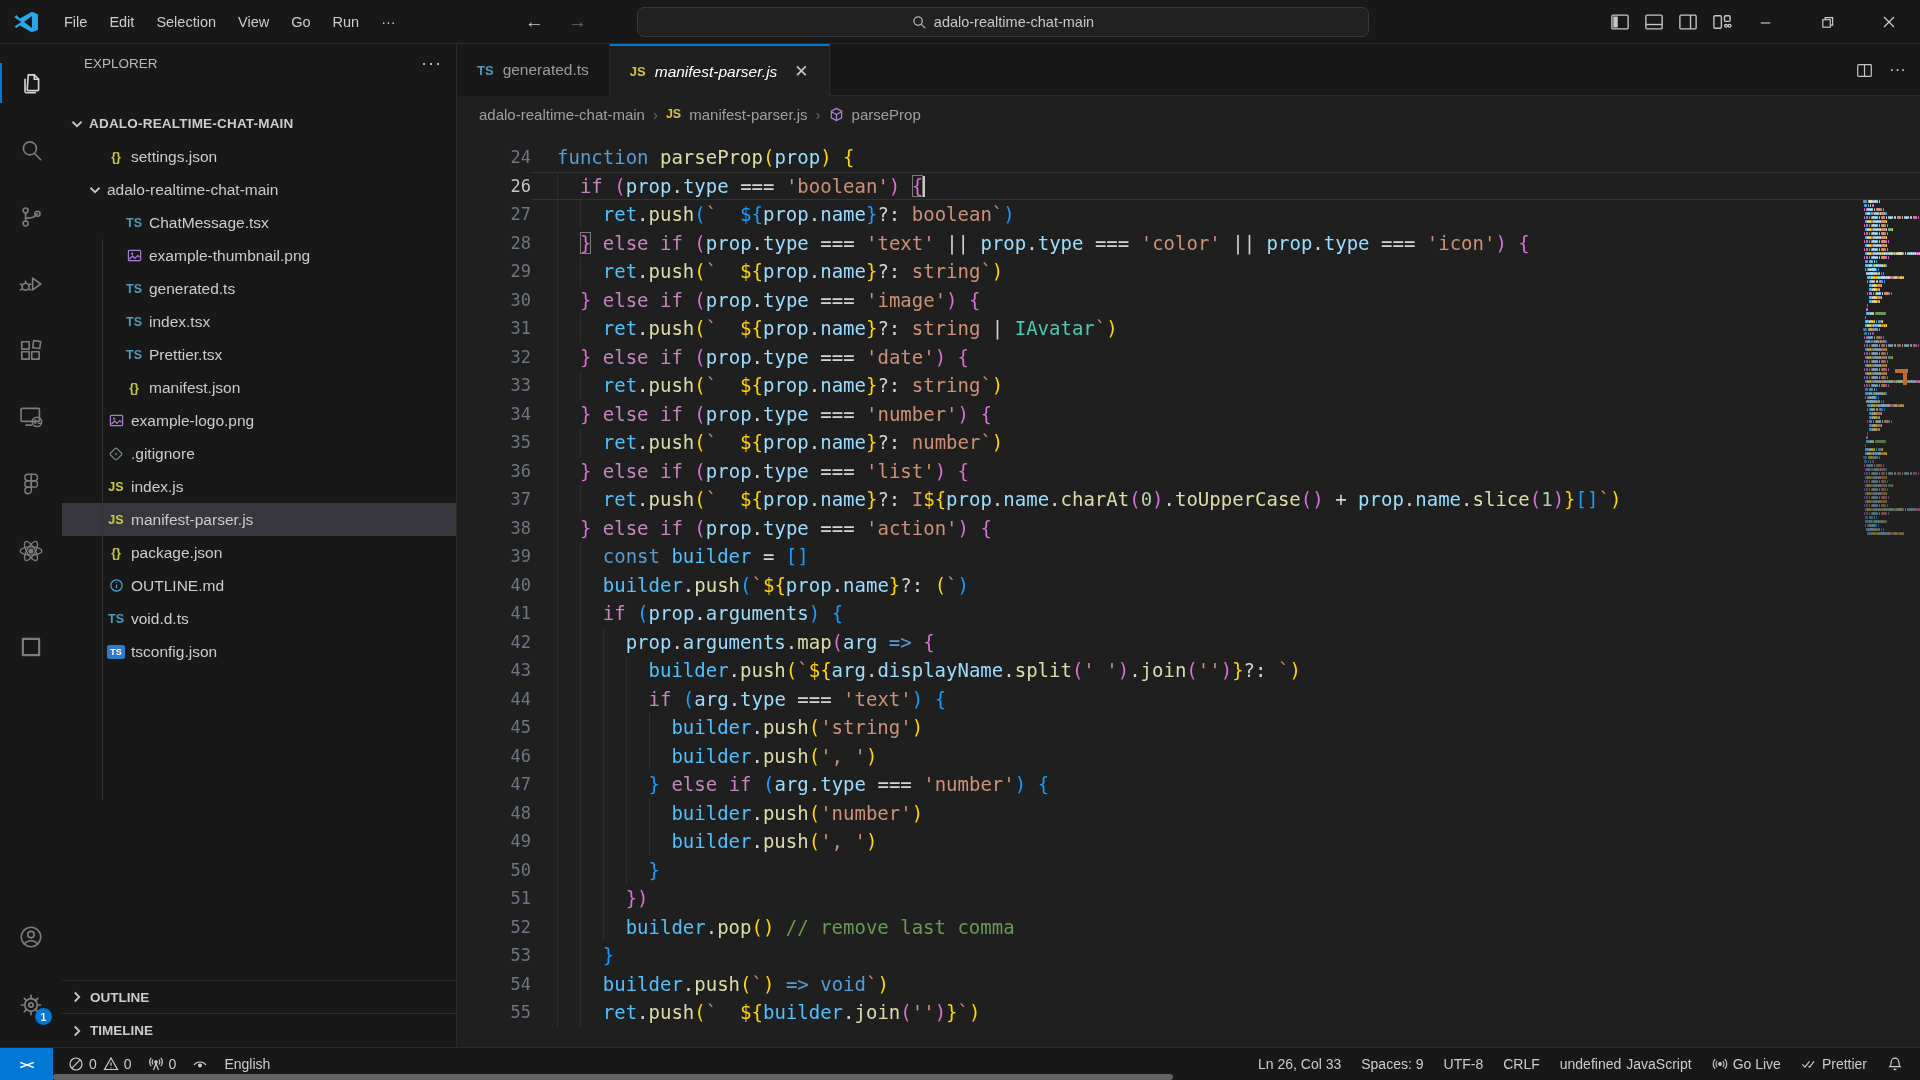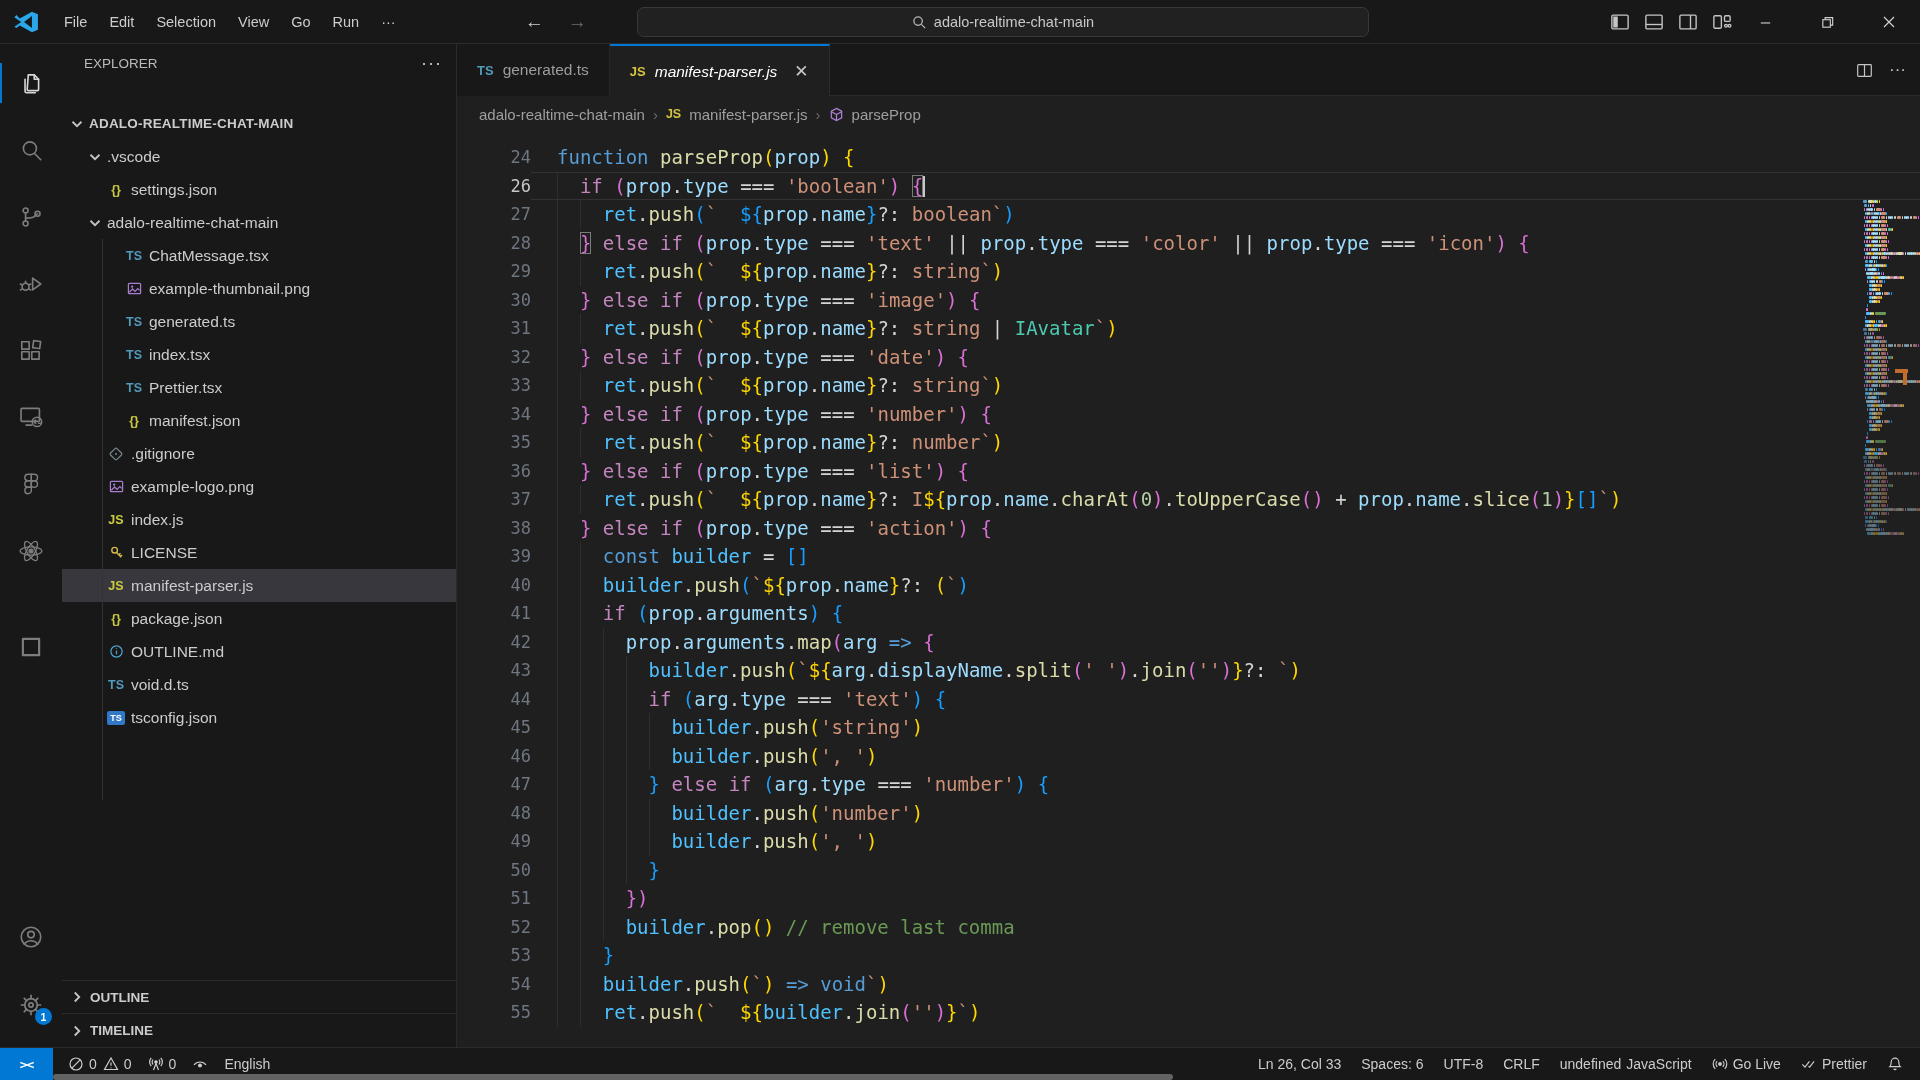--- a/index.html
+++ b/index.html
@@ -286,26 +286,20 @@
     <span class="spacer"></span>
     <span id="explorer-more">···</span>
   </div>
   <div id="tree">
       <div class="trow" style="padding-left: 6px;">
         <svg class="chev" viewBox="0 0 16 16" fill="none" stroke="currentColor" stroke-width="1.6">
           <path d="M4 6l4 4 4-4"></path>
         </svg>
         <span class="root-label">ADALO-REALTIME-CHAT-MAIN</span>
       </div>
-      <div class="trow" style="padding-left: 24px;">
-        <svg class="chev" viewBox="0 0 16 16" fill="none" stroke="currentColor" stroke-width="1.6">
-          <path d="M4 6l4 4 4-4"></path>
-        </svg>
-        <span>.vscode</span>
-      </div>
       <div class="trow" style="padding-left: 42px;">
         <span class="ficon"><span style="color:#cbcb41;">{}</span></span>
         <span>settings.json</span>
       </div>
       <div class="trow" style="padding-left: 24px;">
         <svg class="chev" viewBox="0 0 16 16" fill="none" stroke="currentColor" stroke-width="1.6">
           <path d="M4 6l4 4 4-4"></path>
         </svg>
         <span>adalo-realtime-chat-main</span>
       </div>
@@ -334,49 +328,40 @@
       <div class="trow" style="padding-left: 60px;">
         <span class="ficon"><span style="color:#519aba;">TS</span></span>
         <span>Prettier.tsx</span>
       </div>
       <div class="trow" style="padding-left: 60px;">
         <span class="ficon"><span style="color:#cbcb41;">{}</span></span>
         <span>manifest.json</span>
       </div>
       <div class="trow" style="padding-left: 42px;">
         <span class="ficon">
-          <svg width="14" height="14" viewBox="0 0 16 16" fill="none" stroke="#7a8a91" stroke-width="1.3">
-            <rect x="2.8" y="2.8" width="10.4" height="10.4" rx="2" transform="rotate(45 8 8)"></rect>
-            <circle cx="8" cy="8" r="1.1" fill="#7a8a91" stroke="none"></circle>
-          </svg>
-        </span>
-        <span>.gitignore</span>
-      </div>
-      <div class="trow" style="padding-left: 42px;">
-        <span class="ficon">
           <svg width="15" height="15" viewBox="0 0 16 16" fill="none" stroke="#a87cd1" stroke-width="1.3">
             <rect x="1.5" y="2.5" width="13" height="11" rx="1"></rect>
             <circle cx="5.5" cy="6" r="1.2" fill="#a87cd1" stroke="none"></circle>
             <path d="M2.5 12l3.5-3.5 2.5 2.5 3-3 2 2"></path>
           </svg>
         </span>
         <span>example-logo.png</span>
       </div>
       <div class="trow" style="padding-left: 42px;">
+        <span class="ficon">
+          <svg width="14" height="14" viewBox="0 0 16 16" fill="none" stroke="#7a8a91" stroke-width="1.3">
+            <rect x="2.8" y="2.8" width="10.4" height="10.4" rx="2" transform="rotate(45 8 8)"></rect>
+            <circle cx="8" cy="8" r="1.1" fill="#7a8a91" stroke="none"></circle>
+          </svg>
+        </span>
+        <span>.gitignore</span>
+      </div>
+      <div class="trow" style="padding-left: 42px;">
         <span class="ficon"><span style="color:#cbcb41;">JS</span></span>
         <span>index.js</span>
-      </div>
-      <div class="trow" style="padding-left: 42px;">
-        <span class="ficon">
-          <svg width="15" height="15" viewBox="0 0 16 16" fill="none" stroke="#d7ba4d" stroke-width="1.5">
-            <circle cx="6" cy="5.5" r="3"></circle>
-            <path d="M8 8l5 5M10.5 10.5l1.8-1.8M12.3 12.3l1.6-1.6"></path>
-          </svg>
-        </span>
-        <span>LICENSE</span>
       </div>
       <div class="trow selected" style="padding-left: 42px;">
         <span class="ficon"><span style="color:#cbcb41;">JS</span></span>
         <span>manifest-parser.js</span>
       </div>
       <div class="trow" style="padding-left: 42px;">
         <span class="ficon"><span style="color:#cbcb41;">{}</span></span>
         <span>package.json</span>
       </div>
       <div class="trow" style="padding-left: 42px;">
@@ -610,21 +595,21 @@
       </div>
       <div class="sb-item">
         <span>English</span>
       </div>
     </div>
   <div id="sb-right">
       <div class="sb-item">
         <span>Ln 26, Col 33</span>
       </div>
       <div class="sb-item">
-        <span>Spaces: 6</span>
+        <span>Spaces: 9</span>
       </div>
       <div class="sb-item">
         <span>UTF-8</span>
       </div>
       <div class="sb-item">
         <span>CRLF</span>
       </div>
       <div class="sb-item">
         <span>undefined</span>
         <span>JavaScript</span>

